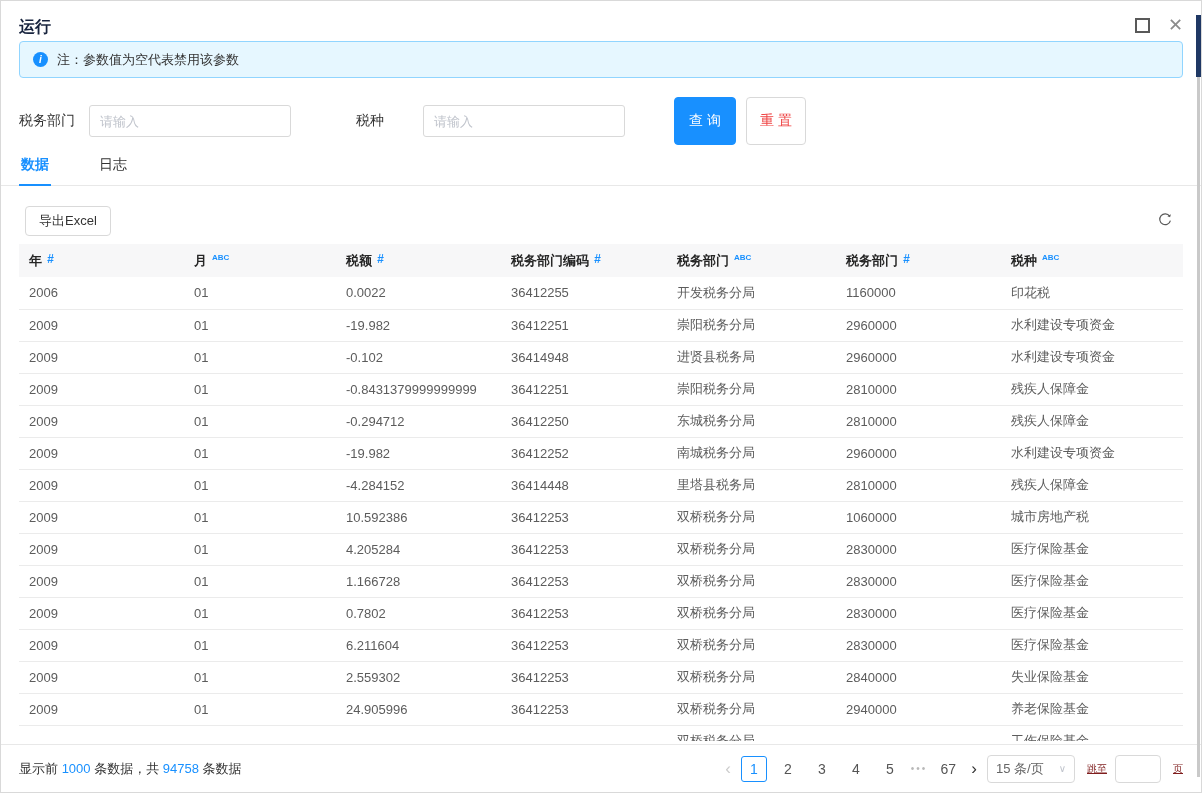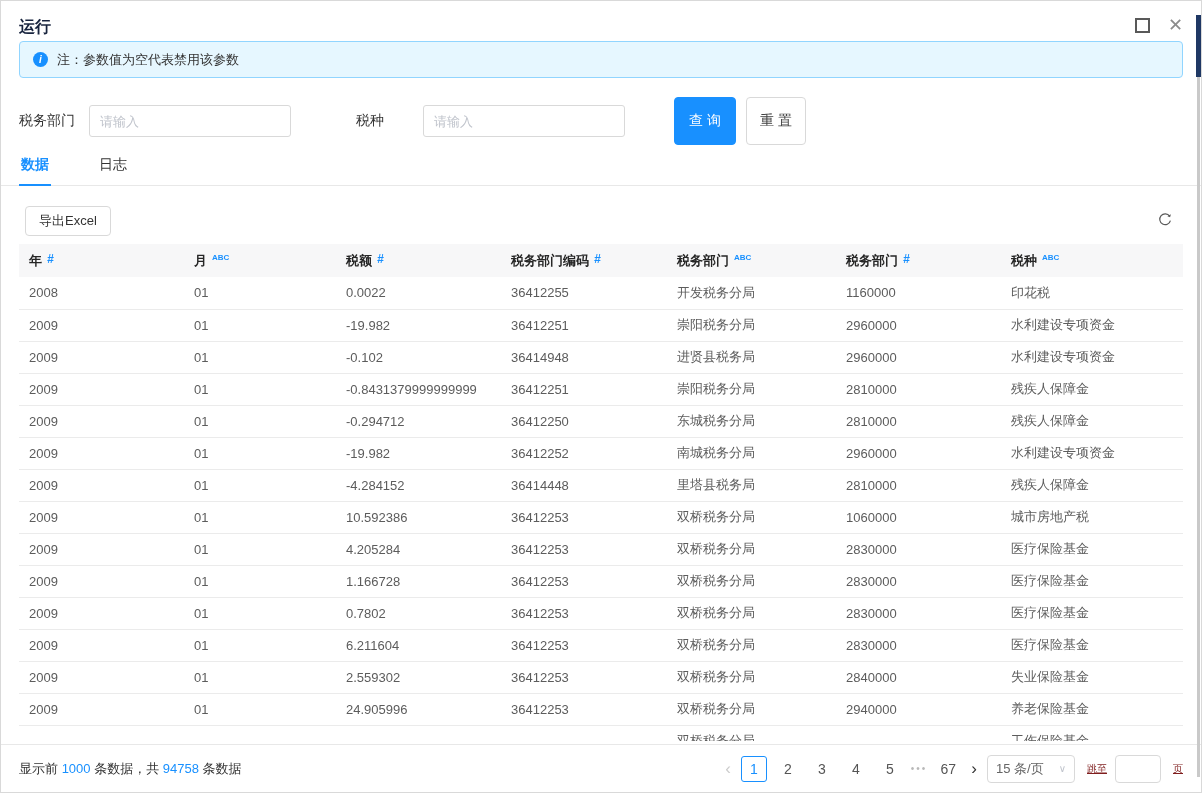--- a/index.html
+++ b/index.html
@@ -33,21 +33,21 @@
   .form-label { font-size:14px; color:#333; }
   .form-input { height:32px; border:1px solid #d9d9d9; border-radius:3px; padding:0 10px;
                 font-size:13px; color:#333; outline:none; width:202px; }
   .form-input::placeholder { color:#c0c4cc; }
   .lbl-1 { margin-right:14px; }
   .inp-1 { margin-right:65px; }
   .lbl-2 { margin-right:39px; }
   .inp-2 { margin-right:49px; }
   .btn { height:48px; border-radius:4px; font-size:14px; cursor:pointer; }
   .btn-primary { background:#1890ff; border:1px solid #1890ff; color:#fff; width:62px; margin-right:10px; }
-  .btn-default { background:#fff; border:1px solid #d9d9d9; color:#404040; width:60px; }
+  .btn-default { background:#fff; border:1px solid #d9d9d9; color:#ef4444; width:60px; }
 
   
   .tabs { margin-top:13px; padding:0 18px; border-bottom:1px solid #e8e8e8; display:flex; gap:46px; }
   .tab { font-size:14px; color:#333; padding:6px 2px 11px 2px; cursor:pointer; position:relative; }
   .tab.active { color:#1890ff; font-weight:700; }
   .tab.active::after { content:""; position:absolute; left:0; right:0; bottom:-1px; height:2px; background:#1890ff; }
 
   
   .toolbar { margin:20px 24px 0 24px; display:flex; align-items:center; justify-content:space-between; height:30px; }
   .export-btn { height:30px; padding:0 13px; background:#fff; border:1px solid #d9d9d9;
@@ -147,21 +147,21 @@
           <th><span>月</span><span class="col-icon icon-abc">ABC</span></th>
           <th><span>税额</span><span class="col-icon icon-num">#</span></th>
           <th><span>税务部门编码</span><span class="col-icon icon-num">#</span></th>
           <th><span>税务部门</span><span class="col-icon icon-abc">ABC</span></th>
           <th><span>税务部门</span><span class="col-icon icon-num">#</span></th>
           <th><span>税种</span><span class="col-icon icon-abc">ABC</span></th>
         </tr>
       </thead>
       <tbody>
           <tr>
-            <td>2008</td>
+            <td>2006</td>
             <td>01</td>
             <td>0.0022</td>
             <td>36412255</td>
             <td>开发税务分局</td>
             <td>1160000</td>
             <td>印花税</td>
           </tr>
           <tr>
             <td>2009</td>
             <td>01</td>

